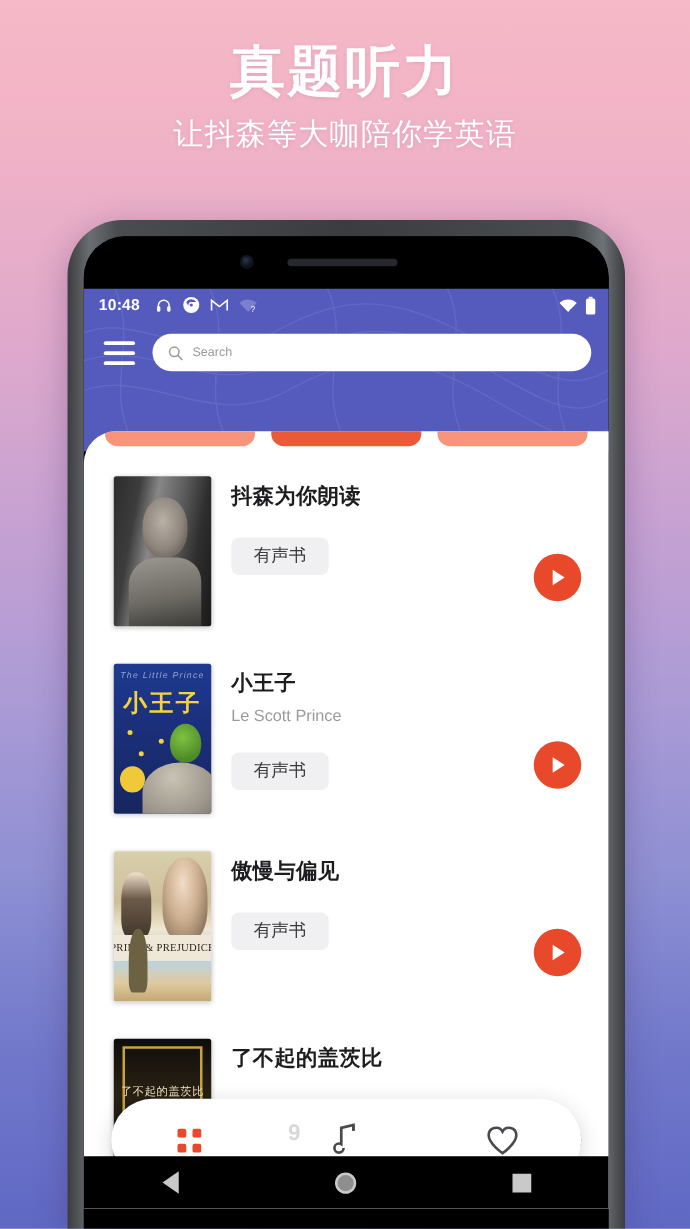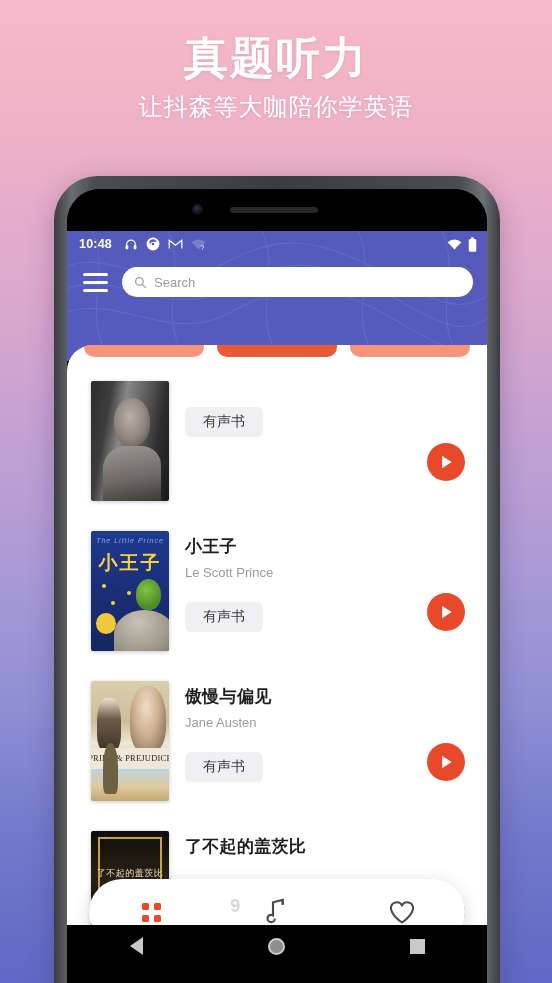--- a/index.html
+++ b/index.html
@@ -166,21 +166,21 @@
     height: 30px;
     background: #ffffff;
     border-radius: 16px;
     display: flex;
     align-items: center;
     padding: 0 12px;
     gap: 7px;
   }
   #search-placeholder {
     color: #9a9a9e;
-    font-size: 13px;
+    font-size: 10px;
   }
 
   
   #content-panel {
     background: #ffffff;
     border-top-left-radius: 26px;
     position: relative;
     margin-top: -16px;
     height: 622px;
     overflow: hidden;
@@ -555,20 +555,21 @@
         <div class="tab">真题听力</div>
         <div class="tab active">有声书</div>
         <div class="tab">听力素材</div>
       </div>
 
       <div id="book-list">
 
         <div class="book-row">
           <div class="cover cover-hiddleston"></div>
           <div class="book-info">
+            <div class="book-title">抖森为你朗读</div>
             <div class="book-tag">有声书</div>
           </div>
           <div class="play-btn">
             <svg width="13" height="14" viewBox="0 0 14 16">
               <polygon points="2,1 13,8 2,15" fill="#ffffff"></polygon>
             </svg>
           </div>
         </div>
 
         <div class="book-row">
@@ -600,21 +601,20 @@
             <div class="pp-figL"></div>
             <div class="pp-figR"></div>
             <div class="pp-band">
               <span>PRIDE &amp; PREJUDICE</span>
             </div>
             <div class="pp-field"></div>
             <div class="pp-tree"></div>
           </div>
           <div class="book-info">
             <div class="book-title">傲慢与偏见</div>
-            <div class="book-author">Jane Austen</div>
             <div class="book-tag">有声书</div>
           </div>
           <div class="play-btn">
             <svg width="13" height="14" viewBox="0 0 14 16">
               <polygon points="2,1 13,8 2,15" fill="#ffffff"></polygon>
             </svg>
           </div>
         </div>
 
         <div class="book-row">

